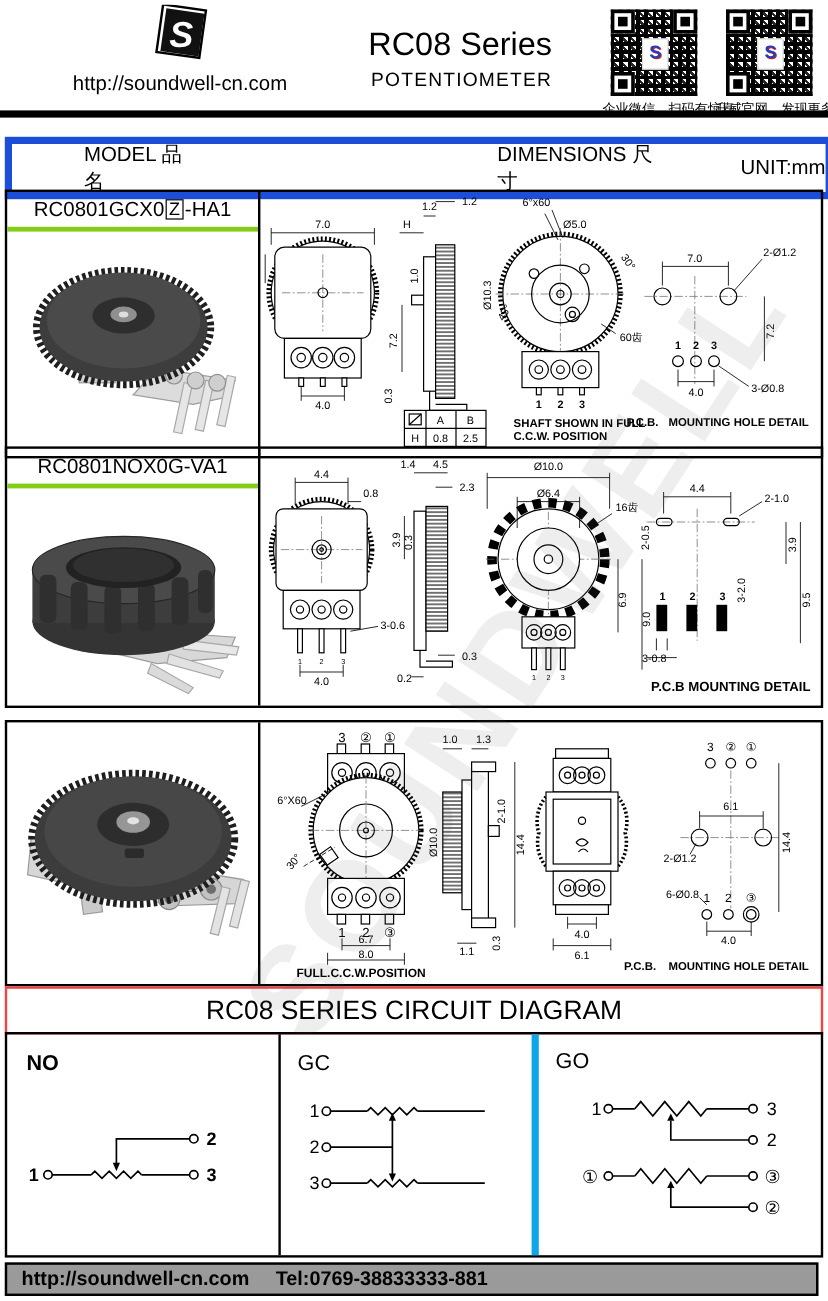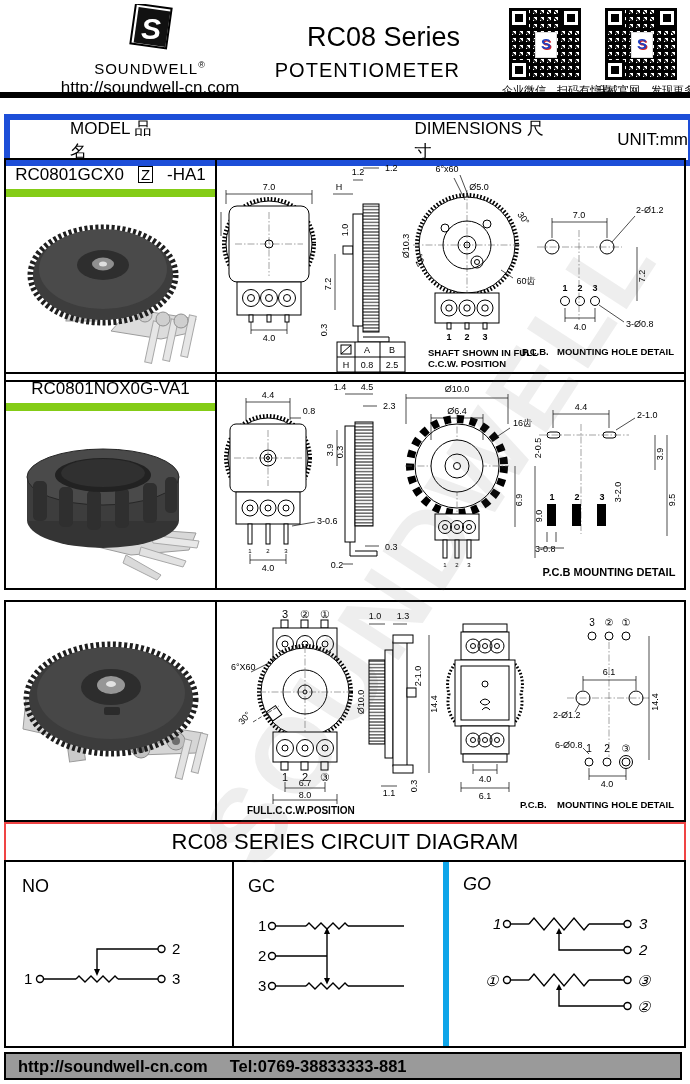--- a/index.html
+++ b/index.html
@@ -6,21 +6,21 @@
   body{width:690px;height:1084px;position:relative;font-family:"Liberation Sans",sans-serif;color:#000;overflow:hidden;}
   .abs{position:absolute;}
   
   .header{top:0;left:0;width:690px;height:96px;}
   .brandblock{position:absolute;left:40px;top:4px;width:220px;text-align:center;}
   .brandname{font-size:15px;letter-spacing:1px;margin-top:2px;}
   .reg{font-size:9px;vertical-align:super;}
   .site{font-size:17px;margin-top:1px;}
   .titleblock{position:absolute;left:230px;top:22px;width:230px;text-align:right;}
   .series{font-size:27px;}
-  .product{font-size:20px;letter-spacing:1px;margin-top:6px;}
+  .product{font-size:16px;letter-spacing:1px;margin-top:6px;}
   .qrwrap{position:absolute;top:8px;}
   .qr{width:72px;height:72px;position:relative;margin:0 auto;
       background:
         repeating-linear-gradient(45deg, rgba(0,0,0,.85) 0 2px, rgba(255,255,255,0) 2px 5px),
         repeating-linear-gradient(0deg, #000 0 3px, rgba(255,255,255,0) 3px 7px),
         repeating-linear-gradient(90deg, #000 0 3px, #fff 3px 7px);}
   .qm{position:absolute;width:14px;height:14px;border:3px solid #000;background:#fff;}
   .qm::after{content:"";position:absolute;left:3px;top:3px;width:8px;height:8px;background:#000;}
   .qm.tl{left:0;top:0}.qm.tr{right:0;top:0}.qm.bl{left:0;bottom:0}
   .qlogo{position:absolute;left:26px;top:24px;width:20px;height:24px;background:#fff;border:1px solid #ddd;
@@ -29,31 +29,31 @@
   .qcap{font-size:11px;text-align:center;margin-top:3px;white-space:nowrap;}
   .rule{top:92px;left:0;width:690px;height:6px;background:#000;}
   
   .thead{top:114px;left:4px;width:678px;height:40px;border:6px solid #1d4ed8;display:flex;align-items:center;font-size:17px;}
   .thead .m{margin-left:60px;}
   .thead .d{margin-left:255px;}
   .thead .u{margin-left:70px;text-align:right;}
   
   .trow{left:4px;width:678px;border:2px solid #000;display:flex;}
   .leftcol{width:209px;border-right:2px solid #000;display:flex;flex-direction:column;}
-  .modelbox{height:29px;border-bottom:8px solid #84cc16;display:flex;align-items:center;justify-content:center;font-size:17px;gap:13px;}
+  .modelbox{height:29px;border-bottom:4px solid #84cc16;display:flex;align-items:center;justify-content:center;font-size:17px;}
   .boxed{border:1.5px solid #000;padding:0 2px;margin:0 1px;font-size:15px;line-height:15px;}
   .photo{flex:1;display:flex;align-items:center;justify-content:center;}
   .rightcol{flex:1;position:relative;}
   
   .ctitle{top:822px;left:4px;width:678px;height:36px;border:2px solid #ef4444;display:flex;align-items:center;justify-content:center;font-size:22px;}
   .cpanels{top:860px;left:4px;width:678px;height:184px;border:2px solid #000;display:flex;}
   .cpanel{position:relative;}
-  .cpanel.no{width:226px;border-right:2px solid #000;}
+  .cpanel.no{width:226px;border-right:2px solid #000;font-weight:bold;}
   .cpanel.gc{width:209px;border-right:6px solid #0ea5e9;}
-  .cpanel.go{flex:1;font-style:italic;}
+  .cpanel.go{flex:1;}
   
   .footer{top:1052px;left:4px;width:678px;height:28px;background:#9a9a9a;border:2px solid #000;
           display:flex;align-items:center;font-size:16.5px;font-weight:bold;gap:22px;padding-left:12px;box-sizing:border-box;}
   .watermark{top:545px;left:430px;transform:translate(-50%,-50%) rotate(-57deg);font-size:106px;font-weight:bold;
              letter-spacing:6px;color:rgba(90,90,90,0.10);white-space:nowrap;pointer-events:none;z-index:6;}
   
   svg text{font-family:"Liberation Sans",sans-serif;}
   .ln{fill:none;stroke:#000;stroke-width:1;}
   .lnw{fill:#fff;stroke:#000;stroke-width:1;}
   .dim{stroke:#000;stroke-width:.7;fill:none;}
@@ -84,21 +84,20 @@
 </svg>
 
 
 <div class="abs header">
   <div class="brandblock">
     <svg width="58" height="50" viewBox="0 0 58 50">
       <rect x="12" y="2" width="36" height="40" fill="none" stroke="#000" stroke-width="2" transform="rotate(8 30 22)"></rect>
       <rect x="15" y="5" width="32" height="36" fill="#111" transform="rotate(8 31 23)"></rect>
       <text x="30" y="35" font-size="30" font-weight="bold" font-style="italic" fill="#fff" text-anchor="middle">S</text>
     </svg>
-    <div class="brandname"><span>SOUNDWELL</span><span class="reg">®</span></div>
     <div class="site">http://soundwell-cn.com</div>
   </div>
   <div class="titleblock">
     <div class="series">RC08 Series</div>
     <div class="product">POTENTIOMETER</div>
   </div>
   <div class="qrwrap" style="left:502px;width:86px;">
     <div class="qr">
       <div class="qm tl"></div>
       <div class="qm tr"></div>

